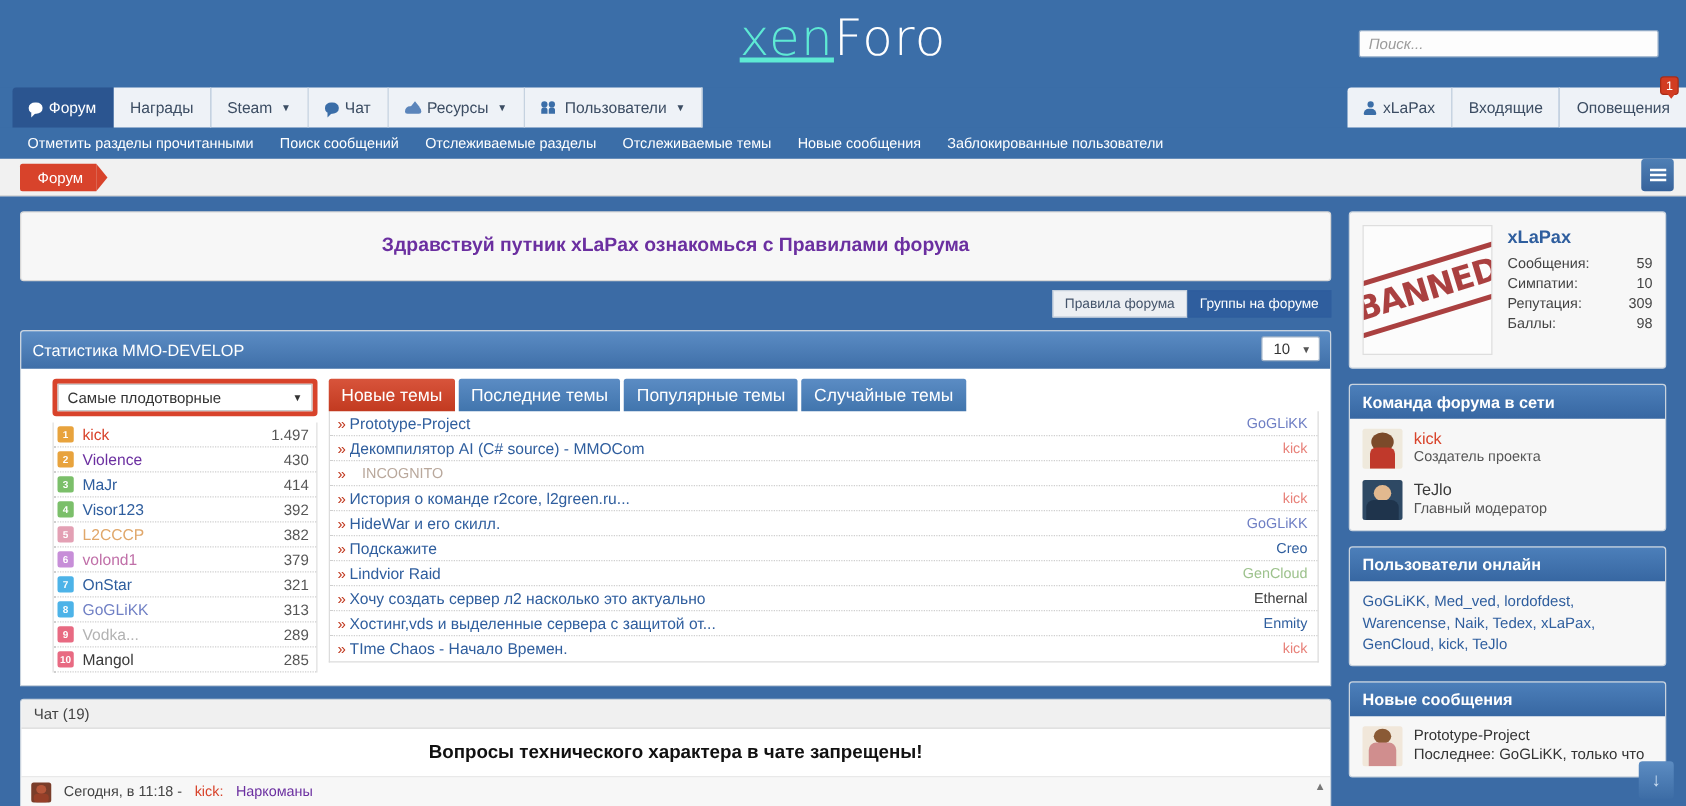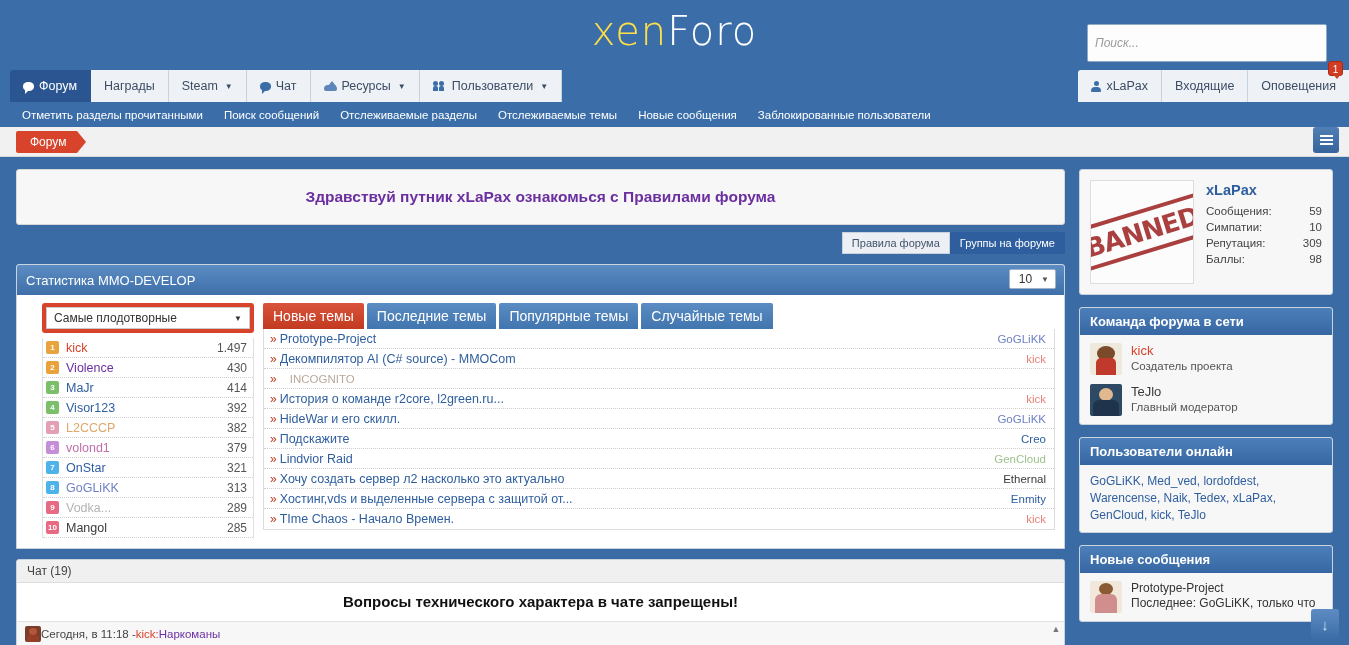--- a/index.html
+++ b/index.html
@@ -20,27 +20,27 @@
   .logo {
     position: absolute;
     left: 50%; top: 8px;
     transform: translateX(-50%);
     font-size: 40px;
     letter-spacing: 1px;
     font-family: "DejaVu Sans", sans-serif;
     font-weight: 300;
     white-space: nowrap;
   }
-  .logo .part-a { color: #fde047; }
+  .logo .part-a { color: #5eead4; text-decoration: underline; }
   .logo .part-b { color: #ffffff; }
 
   .search-box {
     position: absolute;
     right: 22px; top: 24px;
-    width: 240px; height: 38px;
+    width: 240px; height: 22px;
     background: #fdfdfd;
     border: 1px solid #8fa9c6;
     border-radius: 2px;
     padding: 0 7px;
     font-size: 12px;
     color: #8d8d8d;
     font-style: italic;
     line-height: 20px;
     font-family: "Liberation Sans", sans-serif;
   }
@@ -332,21 +332,21 @@
     font-size: 12px; color: #444;
     padding: 4px 10px;
   }
   .chat-notice {
     text-align: center;
     font-size: 15px; font-weight: bold; color: #111;
     padding: 10px 0 11px 0;
     border-bottom: 1px solid #e2e2e2;
   }
   .chat-msgs { background: #f7f7f7; position: relative; padding: 4px 8px; }
-  .chat-msg { display: flex; align-items: center; font-size: 11.5px; gap: 0; color: #444; }
+  .chat-msg { display: flex; align-items: center; font-size: 11.5px; gap: 10px; color: #444; }
   .chat-ava { width: 16px; height: 16px; border-radius: 2px; background: #7a3d2a; position: relative; overflow: hidden; flex: none;}
   .chat-ava::before{content:"";position:absolute;left:4px;top:2px;width:8px;height:7px;border-radius:50%;background:#b5563a;}
   .chat-ava::after{content:"";position:absolute;left:2px;top:9px;width:12px;height:7px;border-radius:3px;background:#963f28;}
   .chat-user { color: #d8432b; }
   .chat-body { color: #6b2fa0; }
   .chat-scroll {
     position: absolute; right: 2px; top: 2px;
     width: 12px; height: 16px;
     display: flex; align-items: flex-start; justify-content: center;
     color: #777; font-size: 9px;

